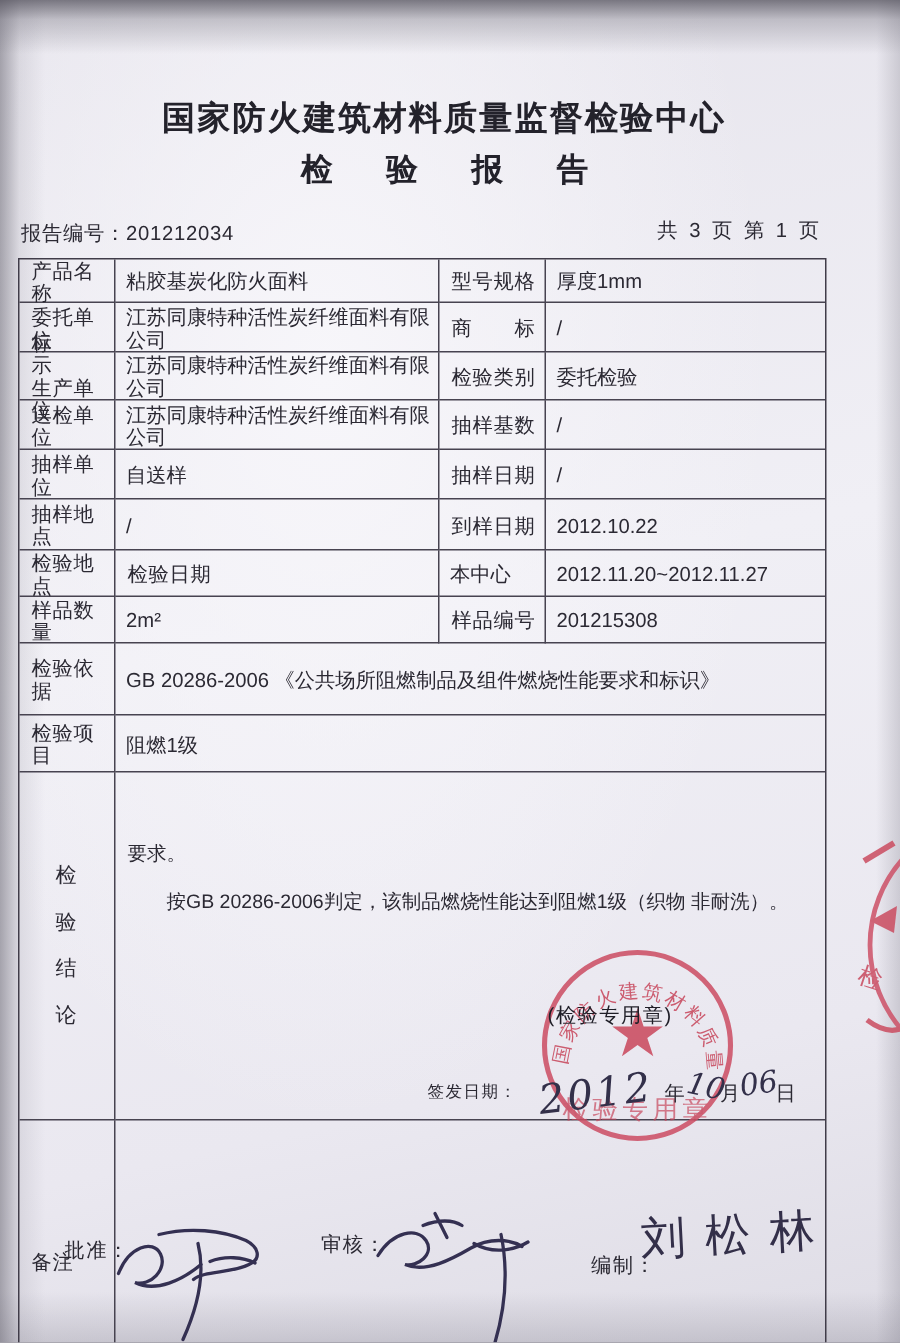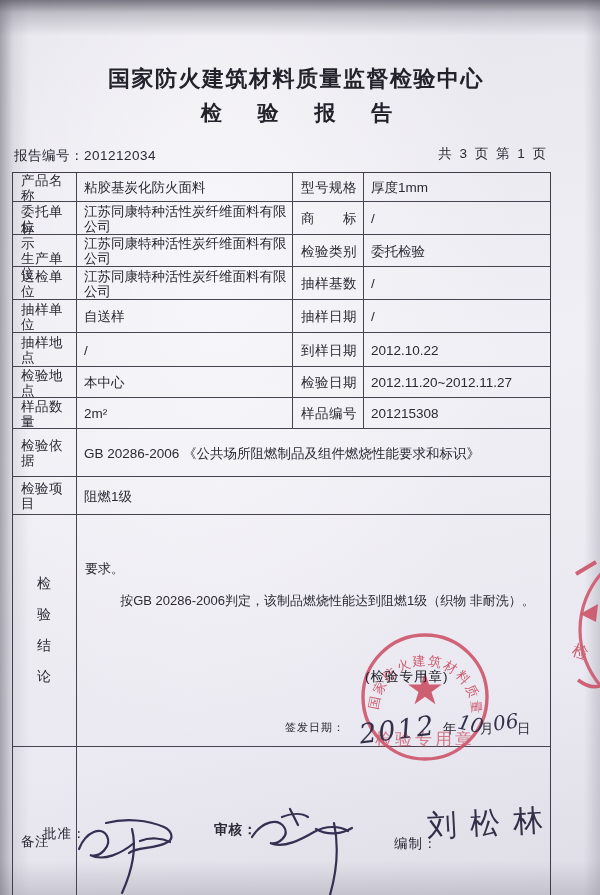--- a/index.html
+++ b/index.html
@@ -109,22 +109,22 @@
     <div class="c val">自送样</div>
     <div class="c lab">抽样日期</div>
     <div class="c val lastcol">/</div>
 
     <div class="c lab">抽样地点</div>
     <div class="c val">/</div>
     <div class="c lab">到样日期</div>
     <div class="c val lastcol">2012.10.22</div>
 
     <div class="c lab">检验地点</div>
+    <div class="c lab">检验日期</div>
     <div class="c val">本中心</div>
-    <div class="c lab">检验日期</div>
     <div class="c val lastcol">2012.11.20~2012.11.27</div>
 
     <div class="c lab">样品数量</div>
     <div class="c val">2m²</div>
     <div class="c lab">样品编号</div>
     <div class="c val lastcol">201215308</div>
 
     <div class="c lab">检验依据</div>
     <div class="c val span3">GB 20286-2006 《公共场所阻燃制品及组件燃烧性能要求和标识》</div>
 
@@ -132,21 +132,21 @@
     <div class="c val span3">阻燃1级</div>
 
     <div class="concl-lab">
       <span>检</span>
       <span>验</span>
       <span>结</span>
       <span>论</span>
     </div>
     <div class="concl-body">
       <div class="concl-line" style="top:46px;">要求。</div>
-      <div class="concl-line ind" style="top:78px;text-align:center;">按GB 20286-2006判定，该制品燃烧性能达到阻燃1级（织物 非耐洗）。</div>
+      <div class="concl-line ind" style="top:78px;">按GB 20286-2006判定，该制品燃烧性能达到阻燃1级（织物 非耐洗）。</div>
       <div class="stamp-caption">(检验专用章)</div>
       <div class="sign-line">
         <span class="sign-label">签发日期：</span>
         <span class="hw hw-year">2012</span>
         <span class="u-year">年</span>
         <span class="hw hw-month">10</span>
         <span class="u-month">月</span>
         <span class="hw hw-day">06</span>
         <span class="u-day">日</span>
       </div>
@@ -179,21 +179,21 @@
   <div class="footer">
     <span class="f-lab" style="left:43px;top:20px;">批准：</span>
     <svg class="sig" style="left:74px;top:6px;" width="112" height="84" viewBox="0 0 112 84">
       <g fill="none" stroke="#343052" stroke-width="2.2" stroke-linecap="round">
         <path d="M5,38 C12,20 28,15 33,25 C38,35 26,47 16,44 C30,51 48,42 60,32"></path>
         <path d="M32,12 C52,7 74,9 90,16 C98,20 101,28 92,32 C80,38 62,36 55,42"></path>
         <path d="M58,18 C63,38 58,60 48,82"></path>
         <path d="M66,30 C76,26 88,27 96,31"></path>
       </g>
     </svg>
-    <span class="f-lab" style="left:214px;top:16px;font-weight:bold;">审核：</span>
+    <span class="f-lab" style="left:214px;top:16px;">审核：</span>
     <svg class="sig" style="left:244px;top:0px;" width="120" height="90" viewBox="0 0 120 90">
       <g fill="none" stroke="#343052" stroke-width="2.2" stroke-linecap="round">
         <path d="M8,32 C18,16 34,13 40,22 C46,31 34,40 26,38 C40,44 58,34 70,27 C82,20 96,21 104,26"></path>
         <path d="M46,4 L54,20 M38,12 C48,8 58,8 64,12"></path>
         <path d="M72,24 C84,31 98,29 108,23"></path>
         <path d="M90,18 C95,42 93,66 86,90"></path>
       </g>
     </svg>
     <span class="f-lab" style="left:394px;top:30px;">编制：</span>
     <span class="prep-name">刘松林</span>

